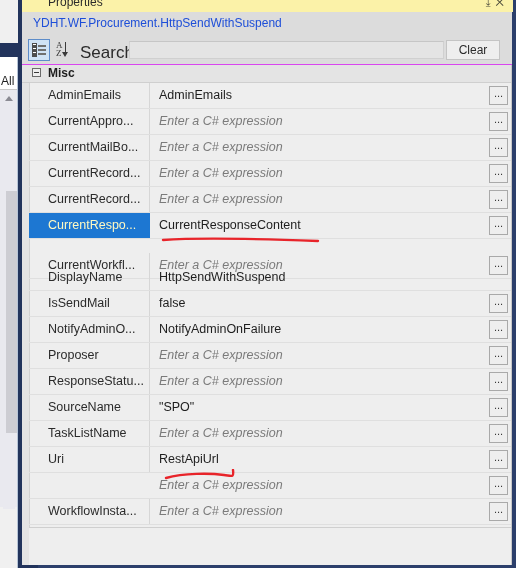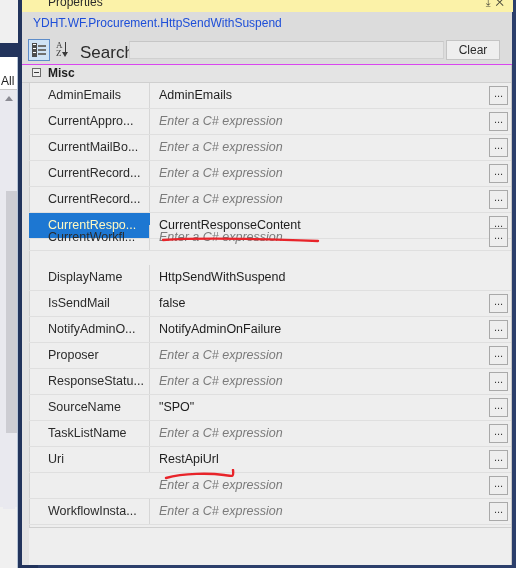--- a/index.html
+++ b/index.html
@@ -206,21 +206,21 @@
           <div class="prow" style="top: 122px;">
             <div class="pname">CurrentRecord...</div>
             <div class="pval placeholder">Enter a C# expression</div>
             <div class="ell-btn"><span>...</span></div>
           </div>
           <div class="prow selected" style="top: 148px;">
             <div class="pname">CurrentRespo...</div>
             <div class="pval">CurrentResponseContent</div>
             <div class="ell-btn"><span>...</span></div>
           </div>
-          <div class="prow" style="top: 160px; padding-left: 40px;">
+          <div class="prow" style="top: 188px; padding-left: 40px;">
             <div class="pname">CurrentWorkfl...</div>
             <div class="pval placeholder">Enter a C# expression</div>
             <div class="ell-btn"><span>...</span></div>
           </div>
           <div class="prow" style="top: 200px;">
             <div class="pname">DisplayName</div>
             <div class="pval">HttpSendWithSuspend</div>
           </div>
           <div class="prow" style="top: 226px;">
             <div class="pname">IsSendMail</div>

